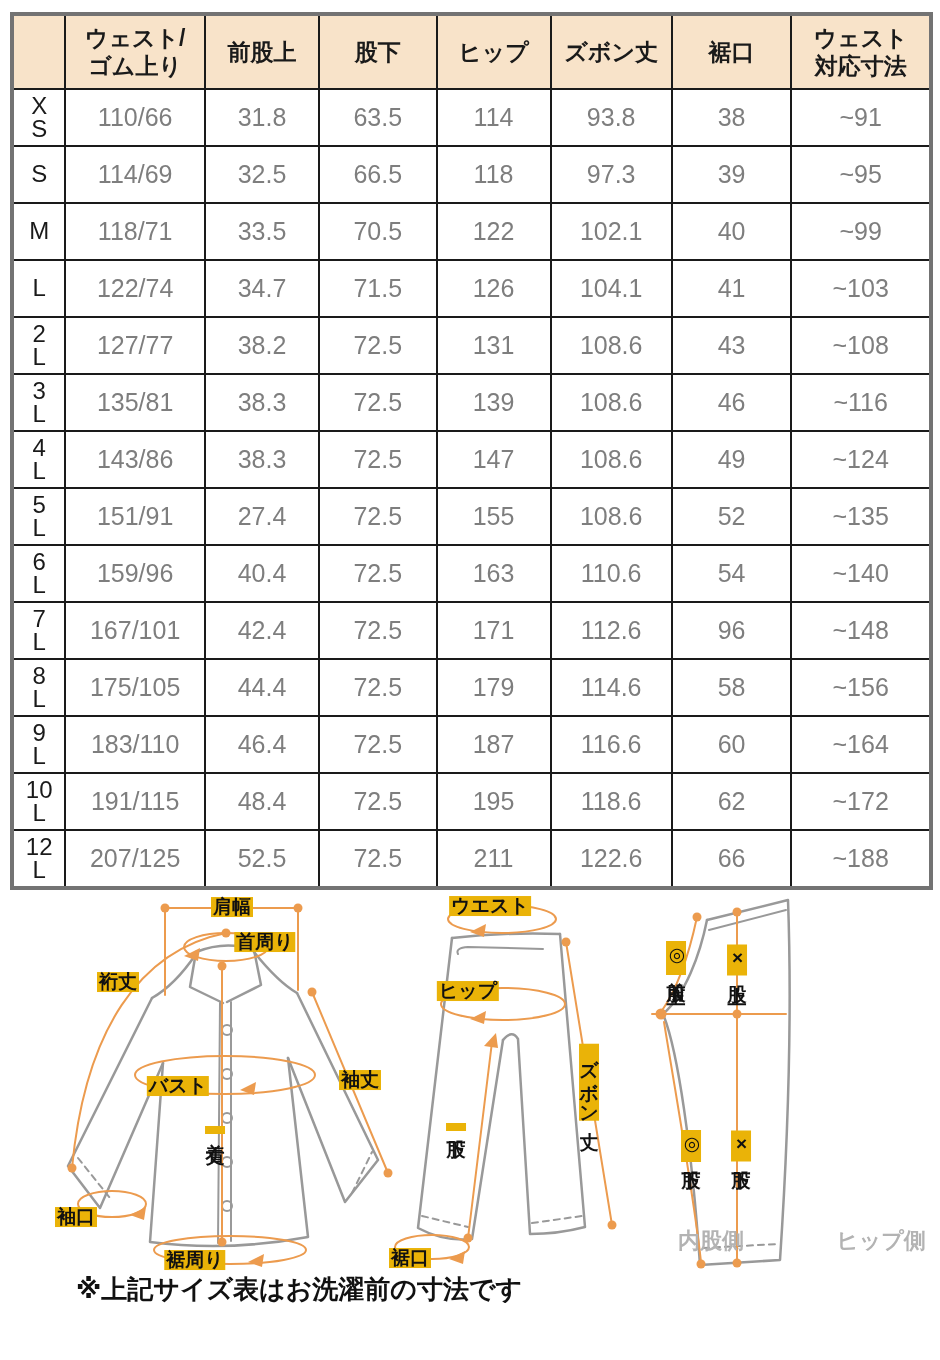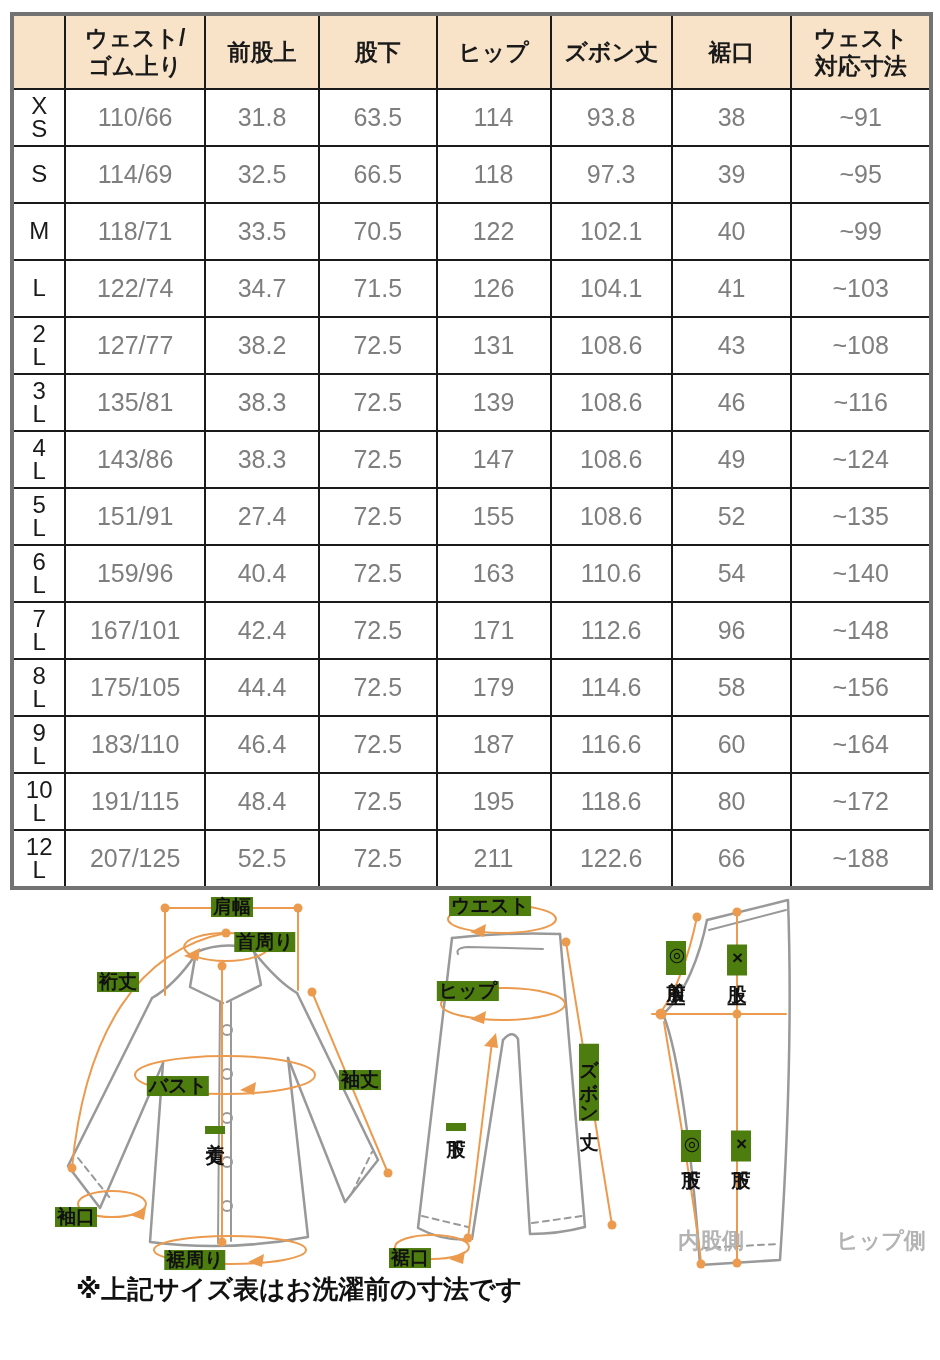--- a/index.html
+++ b/index.html
@@ -11,21 +11,21 @@
           border:4px solid #737373; }
   th, td { border:2px solid #1a1a1a; text-align:center; vertical-align:middle; padding:0; }
   thead th { background:#f8e3c9; height:72px; font-size:23px; font-weight:600;
              color:#1a1a1a; white-space:pre-line; line-height:1.22; }
   tbody td { height:55px; font-size:25px; color:#7e7e7e; white-space:pre-line; }
   tbody td.size { color:#1a1a1a; font-size:24px; font-weight:500; line-height:0.95; }
 
   
   .diagram { position:relative; width:940px; height:413px; }
   .diagram svg { position:absolute; left:0; top:0; }
-  .dlabel { position:absolute; transform:translate(-50%,-50%); background:#4d7c0f;
+  .dlabel { position:absolute; transform:translate(-50%,-50%); background:#eab308;
             color:#111; font-weight:bold; font-size:19px; line-height:1.05;
             white-space:nowrap; padding:0 2px; }
   .vert { writing-mode:vertical-rl; text-orientation:upright; letter-spacing:2px;
           padding:2px 0; }
   .gray { color:#b3b3b3; background:transparent; font-size:22px;margin-left:48px; }
   .note { position:absolute; left:76px; top:382px; font-size:26px; font-weight:bold;
           color:#111; white-space:nowrap; }
 </style>
 </head>
 <body>
@@ -187,21 +187,21 @@
           <td>~164</td>
         </tr>
         <tr>
           <td class="size">10
 L</td>
           <td>191/115</td>
           <td>48.4</td>
           <td>72.5</td>
           <td>195</td>
           <td>118.6</td>
-          <td>80</td>
+          <td>62</td>
           <td>~172</td>
         </tr>
         <tr>
           <td class="size">12
 L</td>
           <td>207/125</td>
           <td>52.5</td>
           <td>72.5</td>
           <td>211</td>
           <td>122.6</td>

